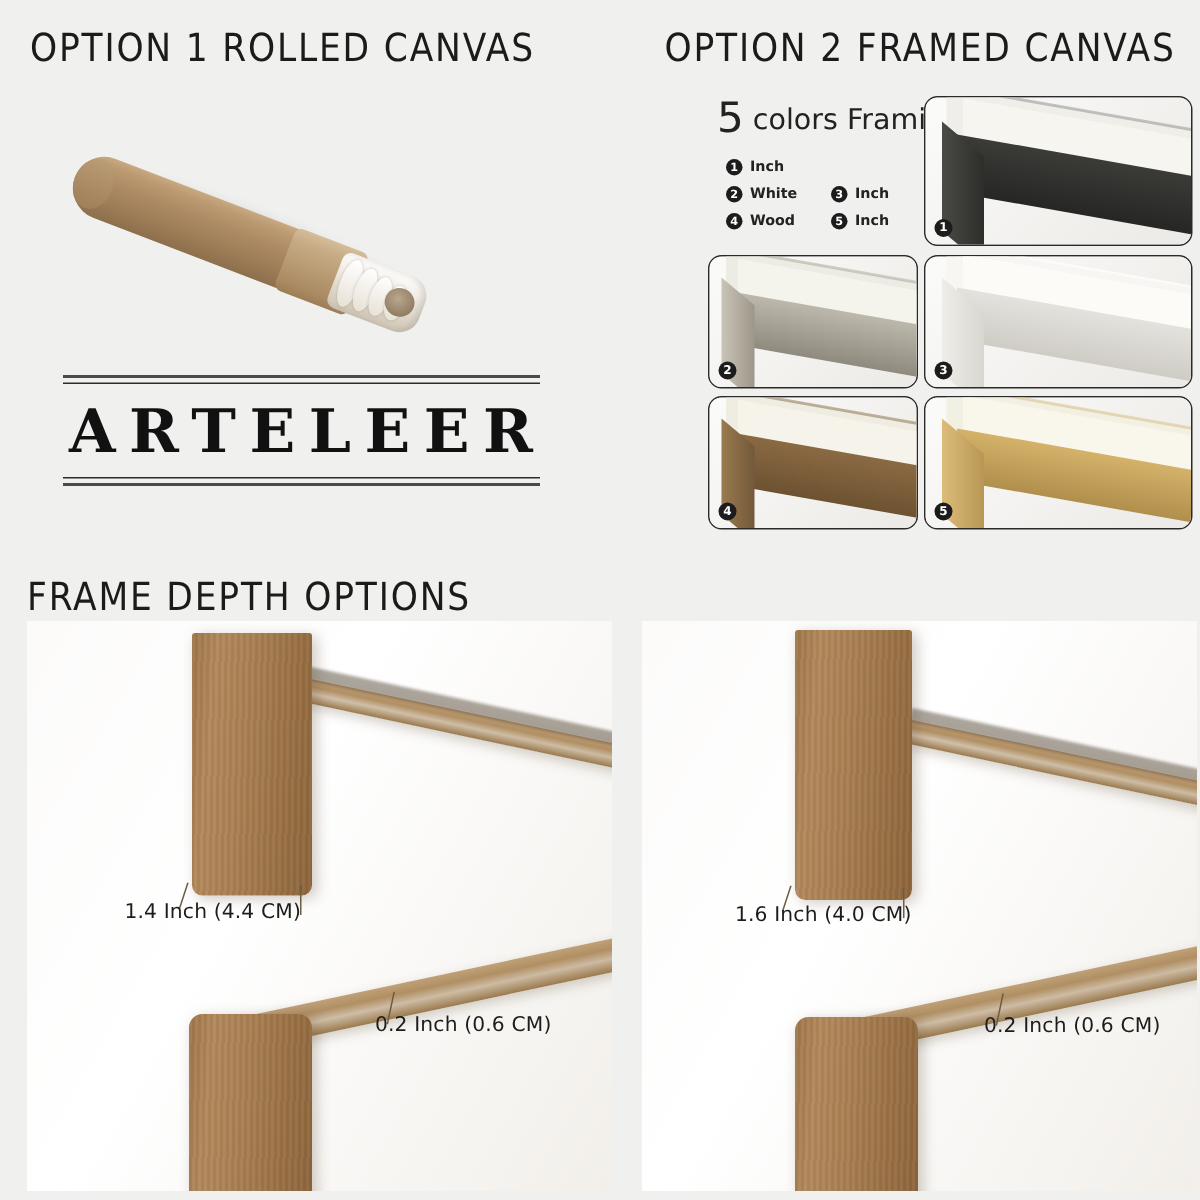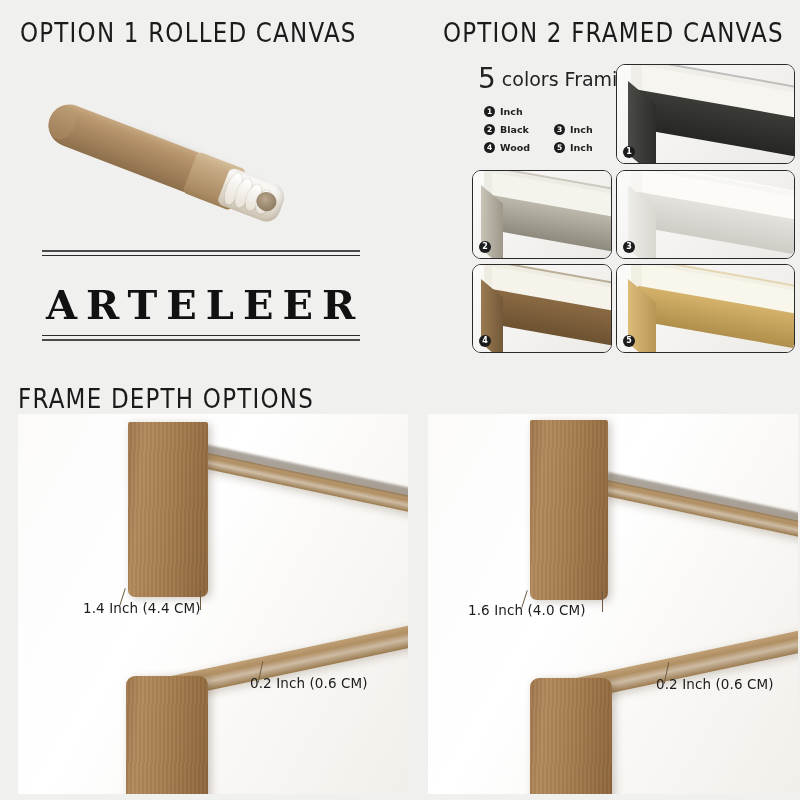--- a/index.html
+++ b/index.html
@@ -81,21 +81,20 @@
   .rule-gap { height:3px; }
   .logo-text {
     font-family:"DejaVu Serif", serif;
     font-weight:700;
     font-size:40px;
     letter-spacing:9px;
     color:#111;
     text-align:center;
     padding:12px 0 10px 4px;
     line-height:1;
-    margin-top:17px;
   }
 
   
   .framing-panel { position:absolute; left:470px; top:62px; width:325px; height:292px; }
   .framing-title {
     position:absolute; left:8px; top:0px;
     font-size:19px; color:#222; white-space:nowrap;
   }
   .framing-title .big { font-size:28px; font-weight:400; vertical-align:-2px; }
   .legend { position:absolute; left:14px; top:44px; width:150px; }
@@ -222,21 +221,21 @@
     <div class="legend">
       <div class="legend-row">
         <div class="legend-item">
           <span class="badge">1</span>
           <span class="legend-label">Inch</span>
         </div>
       </div>
       <div class="legend-row">
         <div class="legend-item">
           <span class="badge">2</span>
-          <span class="legend-label">Black</span>
+          <span class="legend-label">White</span>
         </div>
         <div class="legend-item">
           <span class="badge">3</span>
           <span class="legend-label">Inch</span>
         </div>
       </div>
       <div class="legend-row">
         <div class="legend-item">
           <span class="badge">4</span>
           <span class="legend-label">Wood</span>
@@ -333,21 +332,21 @@
   <div class="depth-photo" id="depth-right">
     <div class="wall-bg"></div>
 
     <div class="rail" style="left:180px; top:66px; width:320px; height:16px; transform:rotate(12deg); transform-origin:left top;"></div>
     <div class="rail-shadow" style="left:180px; top:58px; width:320px; height:9px; transform:rotate(12deg); transform-origin:left top;"></div>
 
     <div class="post" style="left:102px; top:6px; width:78px; height:180px;"></div>
 
     <div class="tick" style="left:96px; top:176px; width:1px; height:18px; transform:rotate(18deg);"></div>
     <div class="tick" style="left:174px; top:178px; width:1px; height:20px;"></div>
-    <div class="dim-label" style="left:40px; top:188px;">1.6 Inch (4.0 CM)</div>
+    <div class="dim-label" style="left:62px; top:188px;">1.6 Inch (4.0 CM)</div>
 
     <div class="rail" style="left:120px; top:270px; width:295px; height:22px; transform:rotate(-12deg); transform-origin:left top; border-radius:6px;"></div>
     <div class="post" style="left:102px; top:264px; width:82px; height:130px; border-radius:9px 9px 2px 2px;"></div>
 
     <div class="tick" style="left:238px; top:248px; width:1px; height:22px; transform:rotate(12deg);"></div>
     <div class="dim-label" style="left:228px; top:262px;">0.2 Inch (0.6 CM)</div>
   </div>
 
 </div>
 

